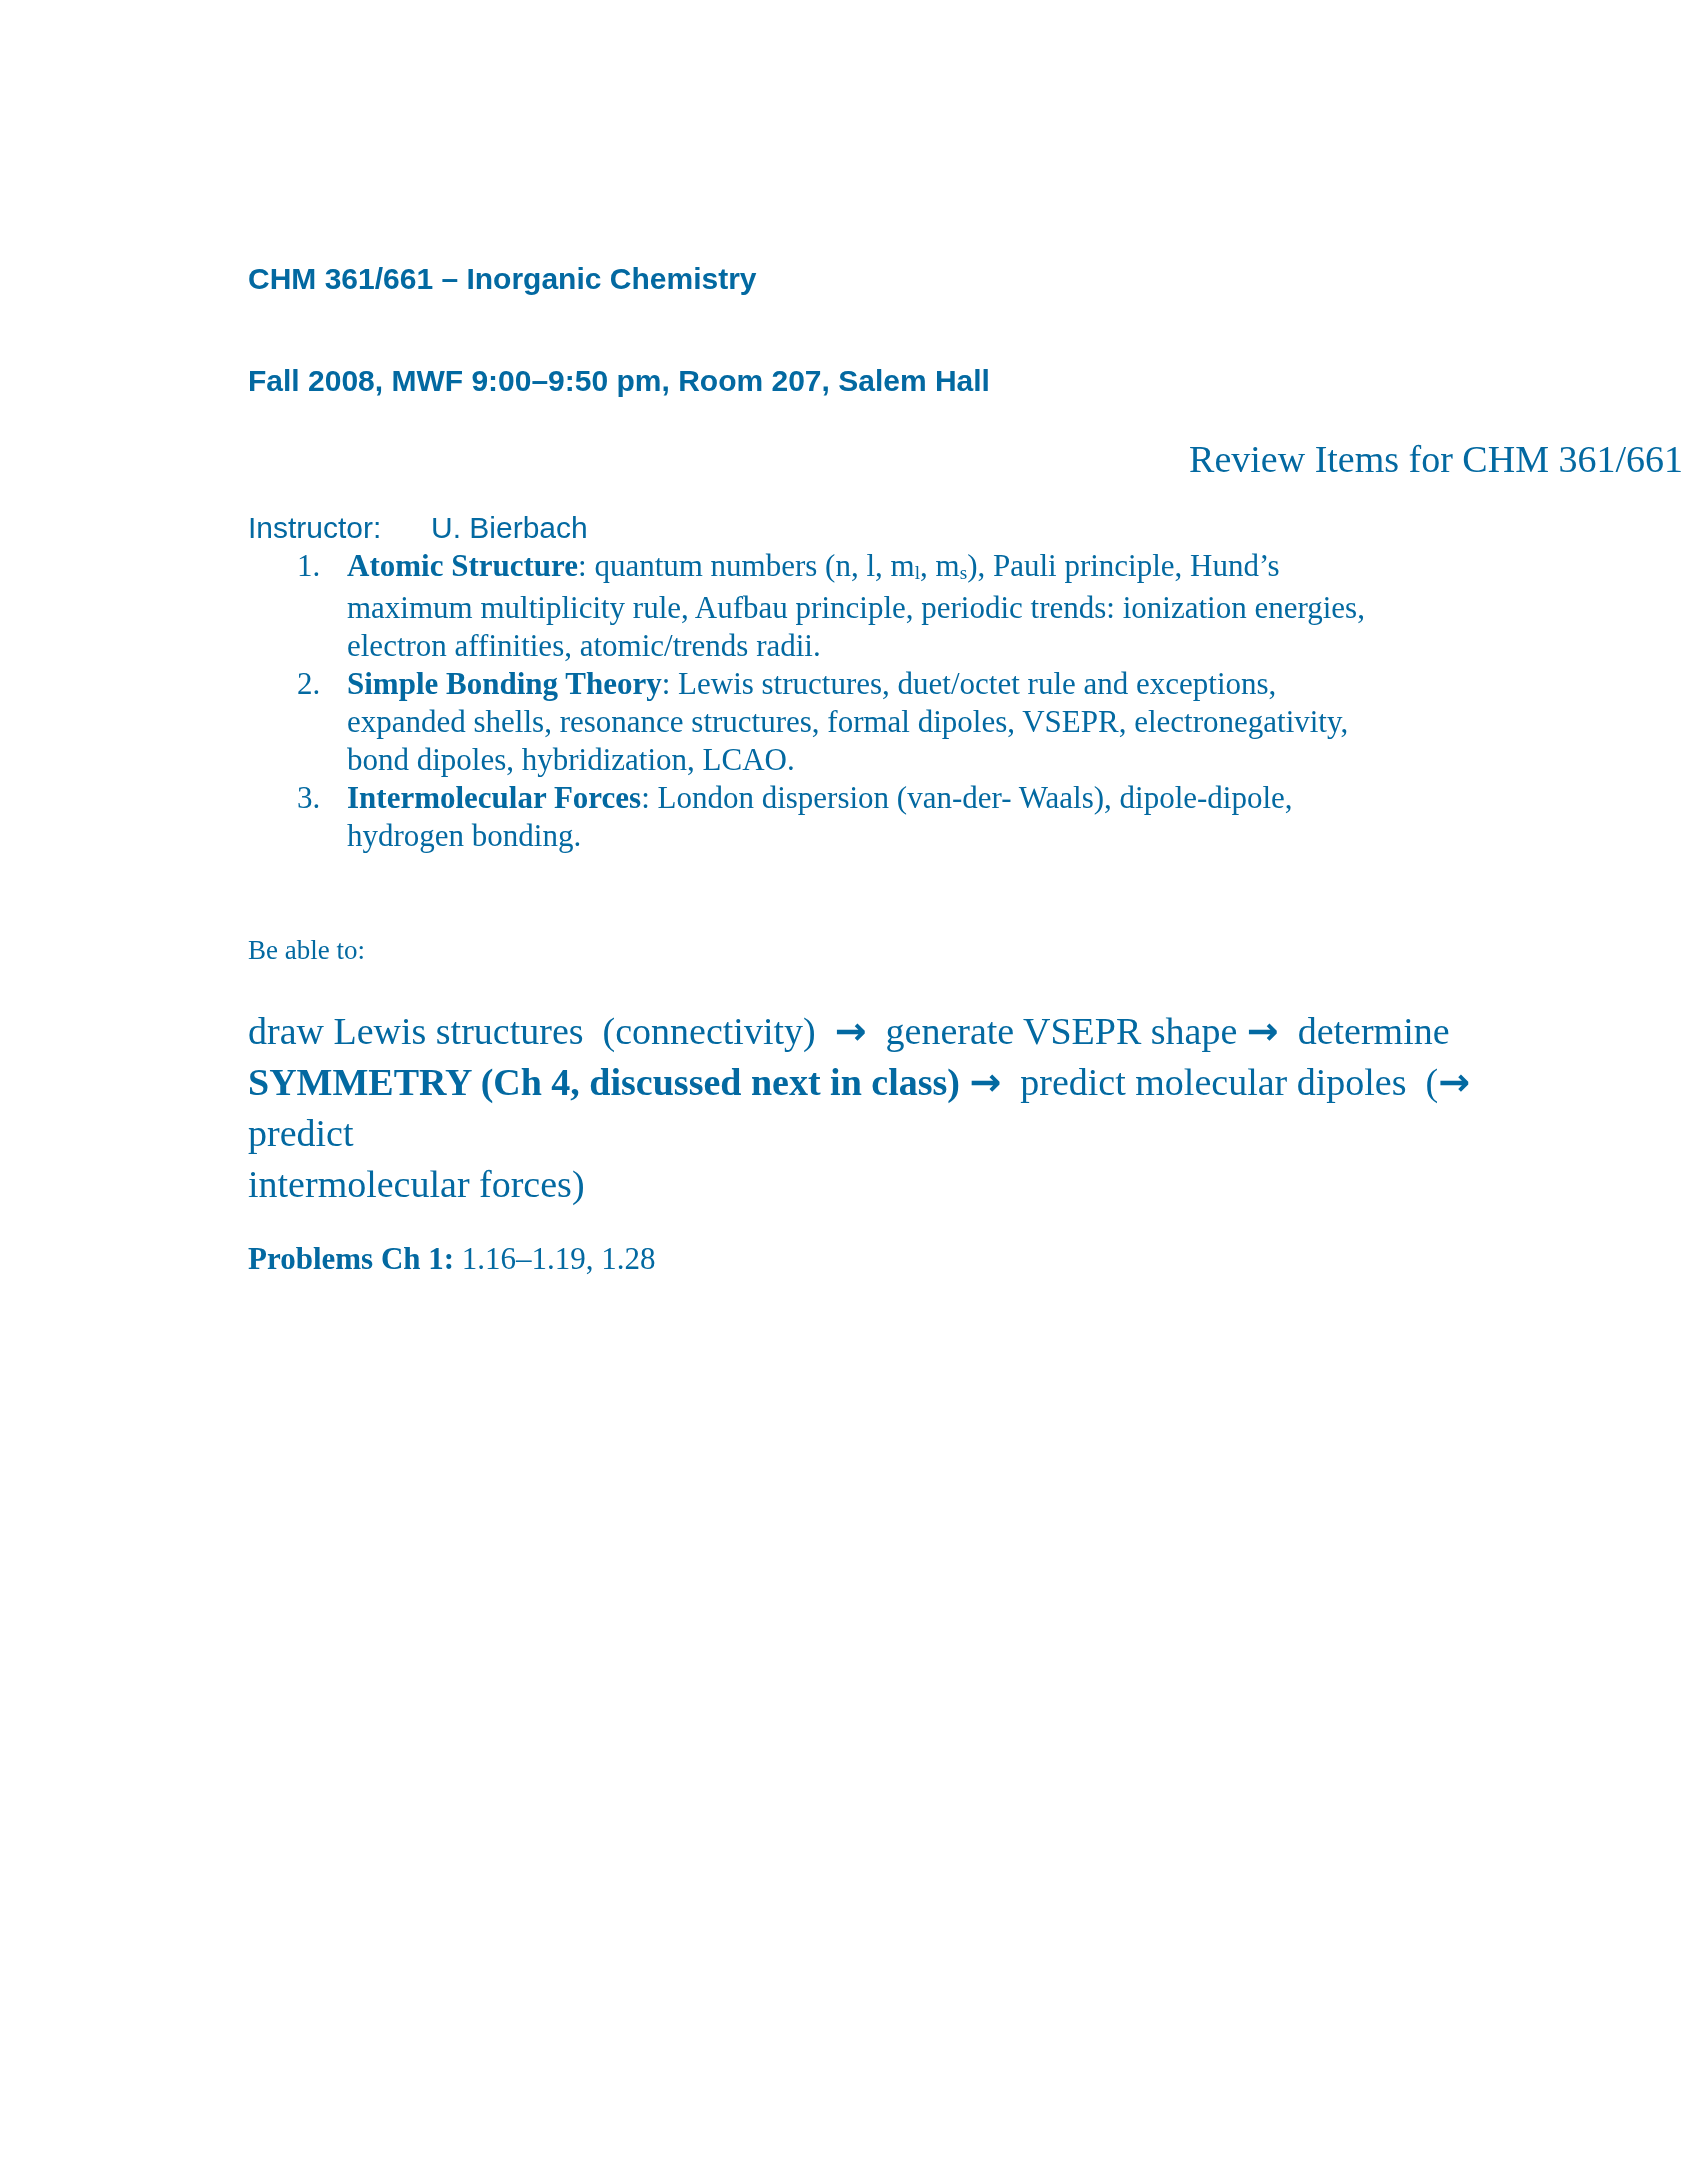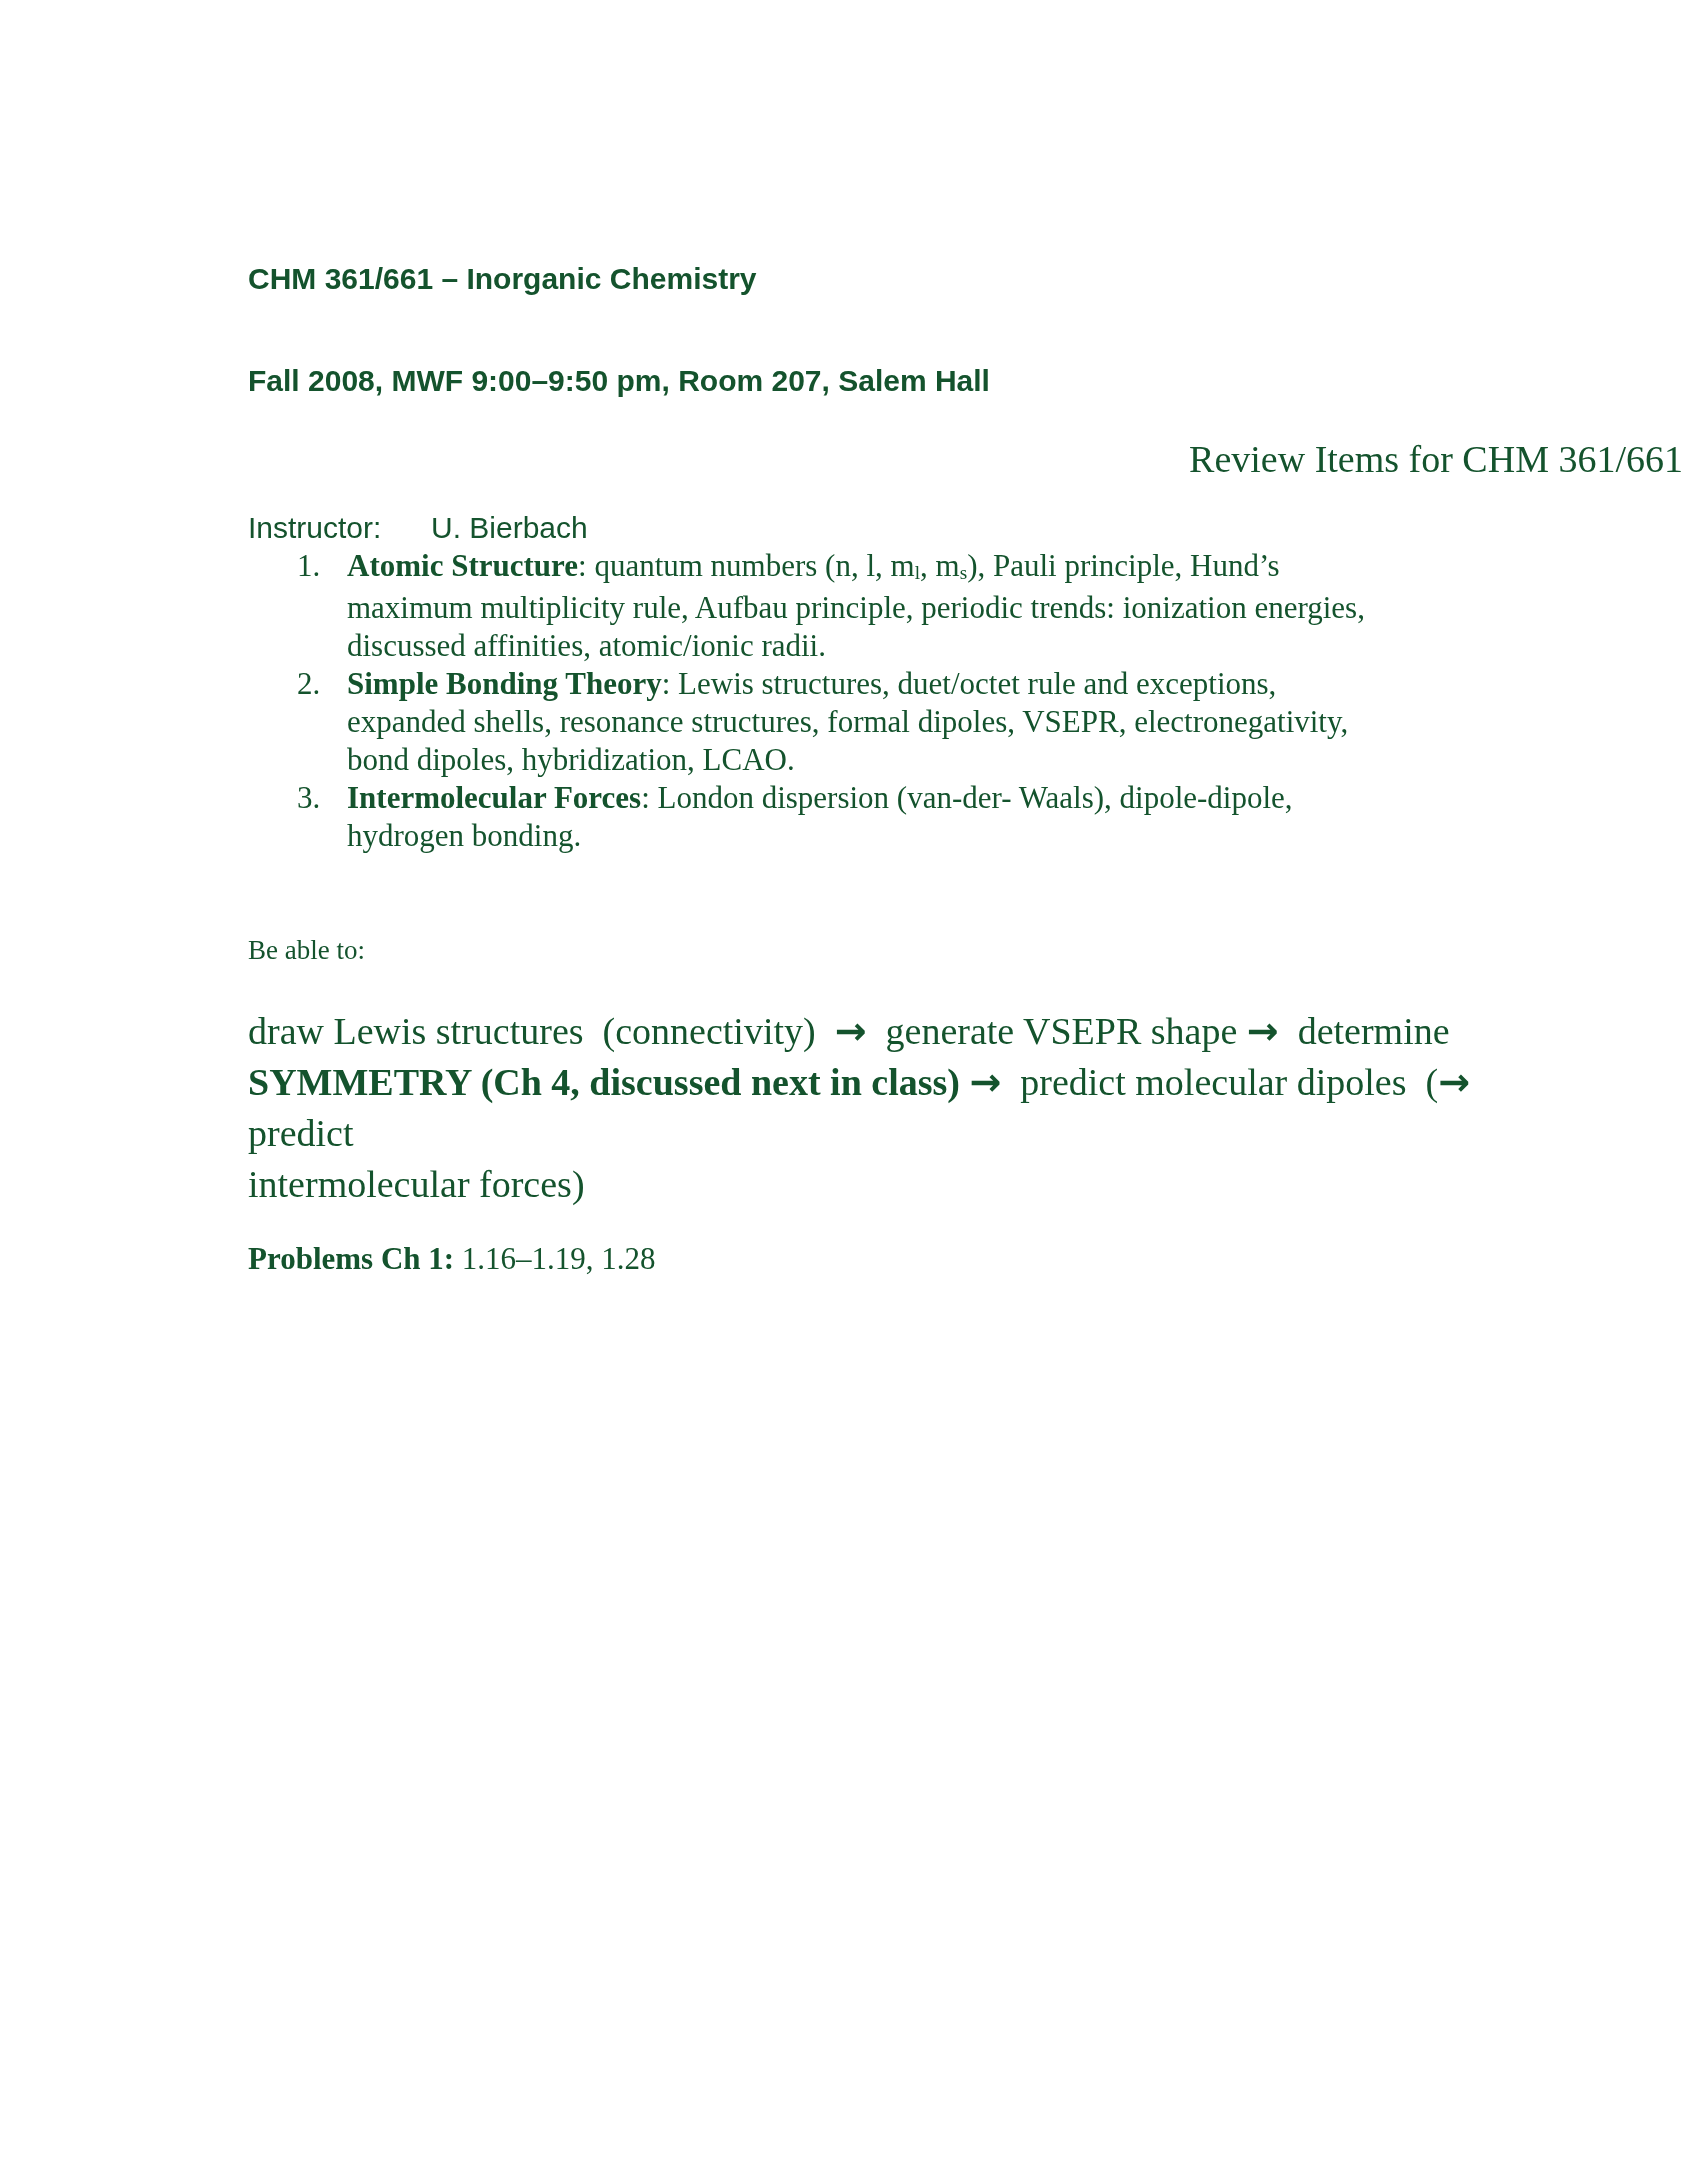--- a/index.html
+++ b/index.html
@@ -5,21 +5,21 @@
   html, body {
     margin: 0;
     padding: 0;
     background: #ffffff;
   }
   .page {
     position: relative;
     width: 1683px;
     height: 1768px;
     background: #ffffff;
-    color: #14532d;
+    color: #0369a1;
     font-family: "Liberation Serif", serif;
     overflow: hidden;
   }
 
   
   .header {
     position: absolute;
     left: 248px;
     top: 194px;
     font-family: "Liberation Sans", "DejaVu Sans", sans-serif;
@@ -109,21 +109,21 @@
       <span class="instructor-label">Instructor:</span>
       <span>U. Bierbach</span>
     </div>
   </div>
 
   <div class="title">Review Items for CHM 361/661</div>
 
   <div class="list">
     <div class="li">
       <span class="li-num">1.</span>
-      <div class="li-body"><span class="b">Atomic Structure</span><span>: quantum numbers (n, l, m</span><span class="sub">l</span><span>, m</span><span class="sub">s</span><span>), Pauli principle, Hund’s</span><br><span>maximum multiplicity rule, Aufbau principle, periodic trends: ionization energies,</span><br><span>discussed affinities, atomic/ionic radii.</span></div>
+      <div class="li-body"><span class="b">Atomic Structure</span><span>: quantum numbers (n, l, m</span><span class="sub">l</span><span>, m</span><span class="sub">s</span><span>), Pauli principle, Hund’s</span><br><span>maximum multiplicity rule, Aufbau principle, periodic trends: ionization energies,</span><br><span>electron affinities, atomic/trends radii.</span></div>
     </div>
     <div class="li">
       <span class="li-num">2.</span>
       <div class="li-body"><span class="b">Simple Bonding Theory</span><span>: Lewis structures, duet/octet rule and exceptions,</span><br><span>expanded shells, resonance structures, formal dipoles, VSEPR, electronegativity,</span><br><span>bond dipoles, hybridization, LCAO.</span></div>
     </div>
     <div class="li">
       <span class="li-num">3.</span>
       <div class="li-body"><span class="b">Intermolecular Forces</span><span>: London dispersion (van-der- Waals), dipole-dipole,</span><br><span>hydrogen bonding.</span></div>
     </div>
   </div>

